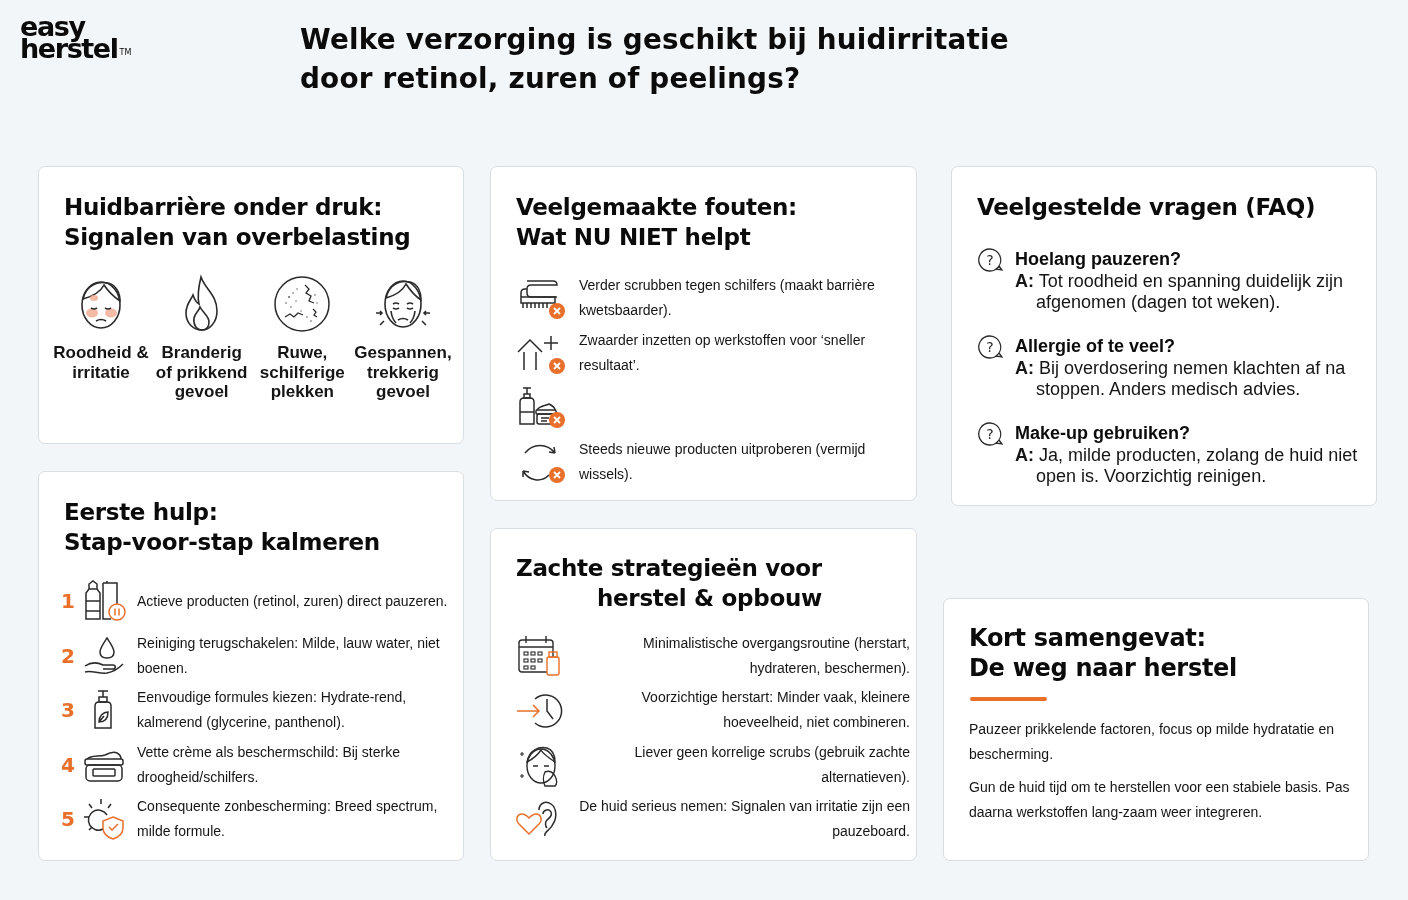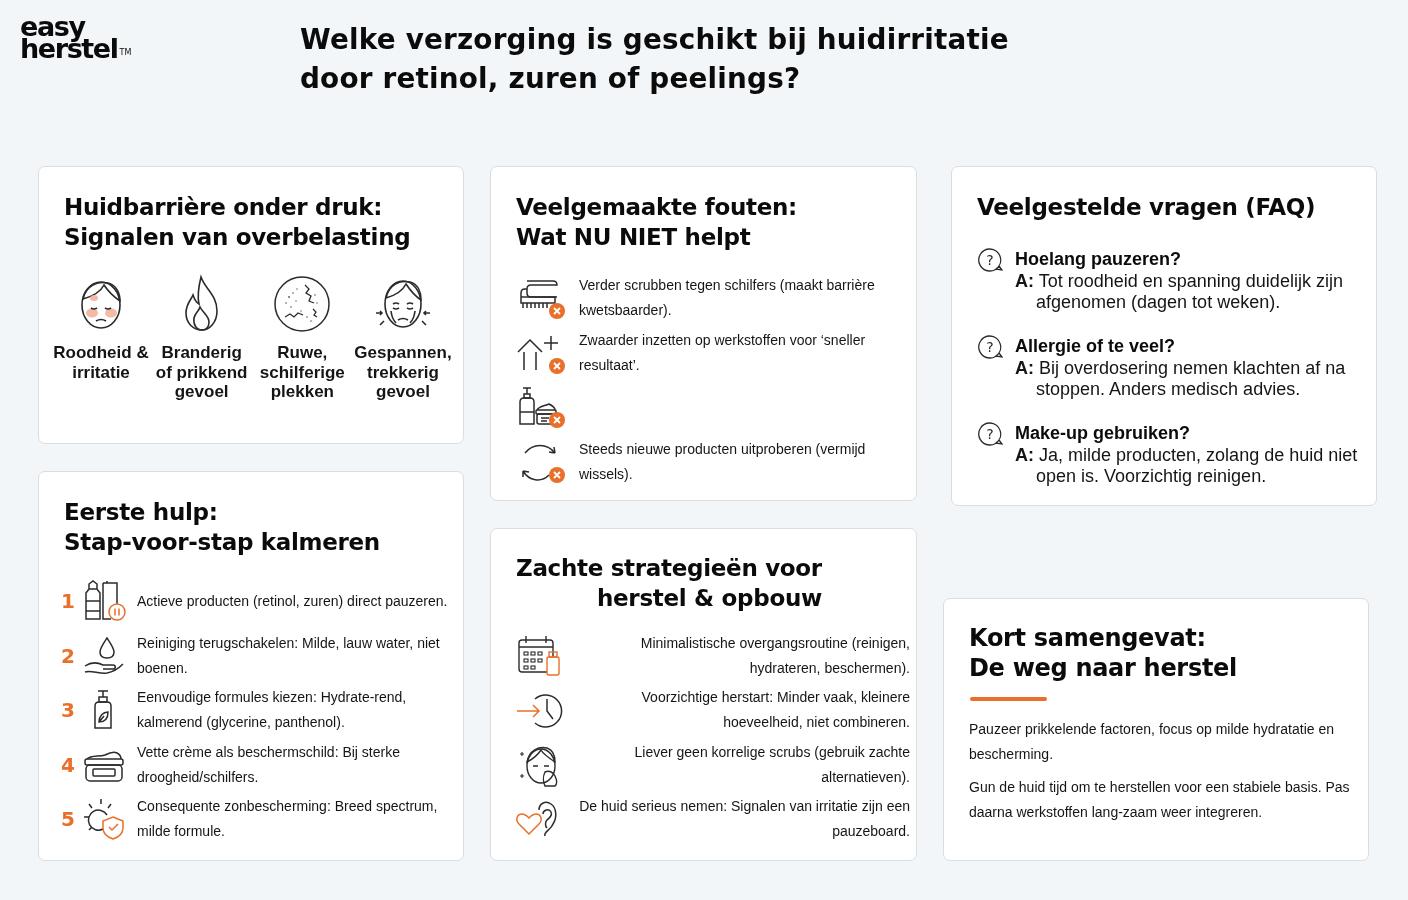--- a/index.html
+++ b/index.html
@@ -274,21 +274,21 @@
             <rect x="23" y="19" width="4" height="3"></rect>
           <rect x="9" y="26" width="4" height="3"></rect>
             <rect x="16" y="26" width="4" height="3"></rect>
             <rect x="23" y="26" width="4" height="3"></rect>
           <rect x="9" y="33" width="4" height="3"></rect>
             <rect x="16" y="33" width="4" height="3"></rect>
         </g>
         <rect x="32" y="24" width="12" height="18" rx="2" fill="#fff" stroke="#e8702a"></rect>
         <rect x="34" y="19" width="8" height="5" stroke="#e8702a"></rect>
       </svg>
-      <span class="txt">Minimalistische overgangsroutine (reinigen, hydrateren, beschermen).</span>
+      <span class="txt">Minimalistische overgangsroutine (herstart, hydrateren, beschermen).</span>
     </div>
     <div class="strat">
       <svg viewBox="0 0 52 46" fill="none" stroke="#2b2b2b" stroke-width="1.5">
         <path d="M20 12 A16 16 0 1 1 20 36"></path>
         <path d="M32 12 l0 12 6 8"></path>
         <path d="M2 24 l22 0 M18 18 l6 6 -6 6" stroke="#e8702a"></path>
       </svg>
       <span class="txt">Voorzichtige herstart: Minder vaak, kleinere hoeveelheid, niet combineren.</span>
     </div>
     <div class="strat">

